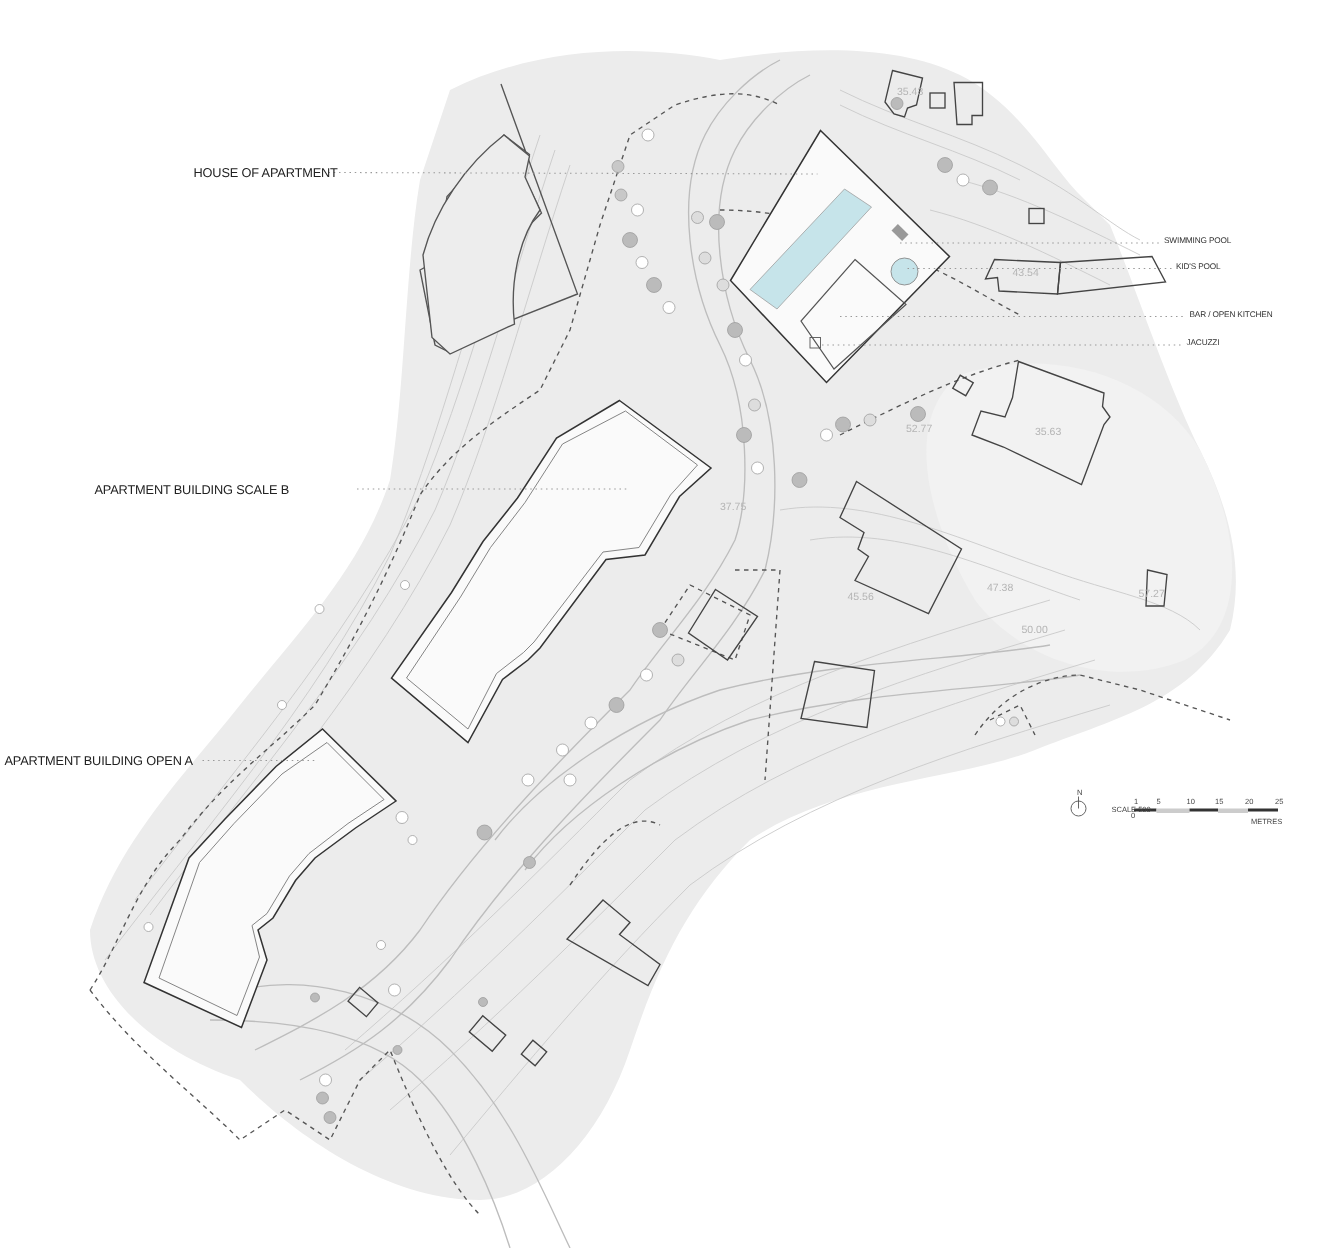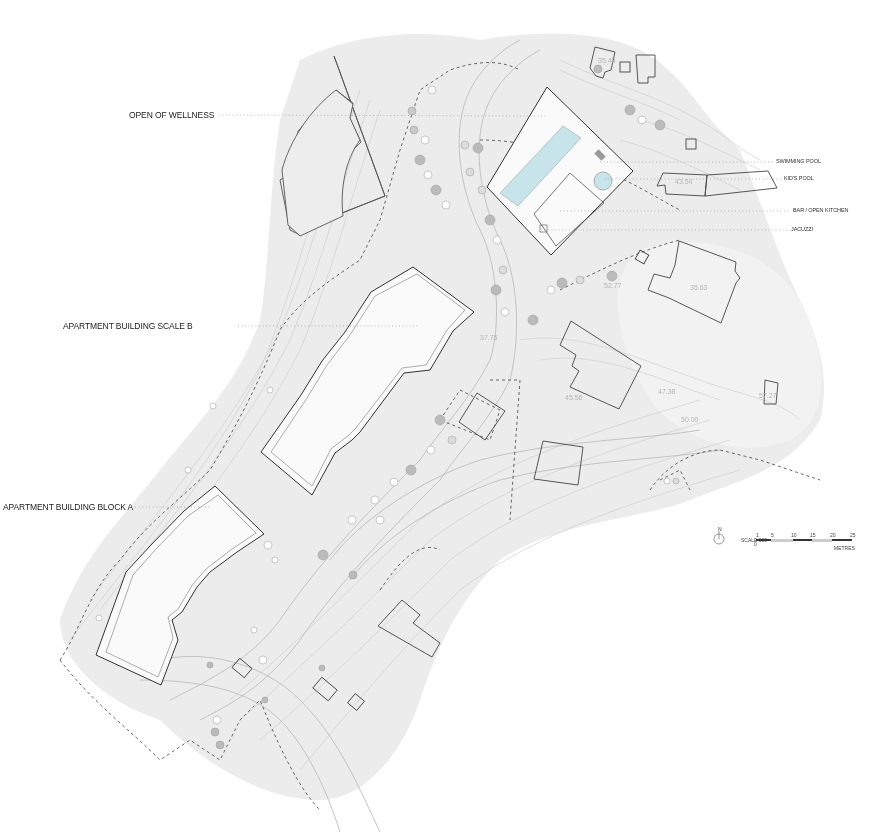--- a/index.html
+++ b/index.html
@@ -173,23 +173,23 @@
     <line x1="219" y1="115" x2="545" y2="116"></line>
     <line x1="238" y1="326" x2="420" y2="326"></line>
     <line x1="135" y1="507" x2="210" y2="507"></line>
     <line x1="600" y1="162" x2="775" y2="162"></line>
     <line x1="605" y1="179" x2="782" y2="179"></line>
     <line x1="560" y1="211" x2="790" y2="211"></line>
     <line x1="548" y1="230" x2="788" y2="230"></line>
   </g>
 </svg>
 
-<div class="label big" style="left:129px; top:110px;">OPEN OF WELLNESS</div>
+<div class="label big" style="left:129px; top:110px;">HOUSE OF APARTMENT</div>
 <div class="label big" style="left:63px; top:321px;">APARTMENT BUILDING SCALE B</div>
-<div class="label big" style="left:3px; top:502px;">APARTMENT BUILDING BLOCK A</div>
+<div class="label big" style="left:3px; top:502px;">APARTMENT BUILDING OPEN A</div>
 <div class="label" style="left:776px; top:158px; font-size:5.5px;">SWIMMING POOL</div>
 <div class="label" style="left:784px; top:175px; font-size:5.5px;">KID'S POOL</div>
 <div class="label" style="left:793px; top:207px; font-size:5.5px;">BAR / OPEN KITCHEN</div>
 <div class="label" style="left:791px; top:226px; font-size:5.5px;">JACUZZI</div>
 
 <div class="scale-block">
   <svg width="170" height="30" style="position:absolute;left:0;top:0;">
     <circle cx="7" cy="13" r="5" fill="none" stroke="#555" stroke-width="0.6"></circle>
     <line x1="7" y1="13" x2="7" y2="5" stroke="#555" stroke-width="0.6"></line>
     <rect x="44" y="13" width="15" height="2" fill="#333"></rect>

